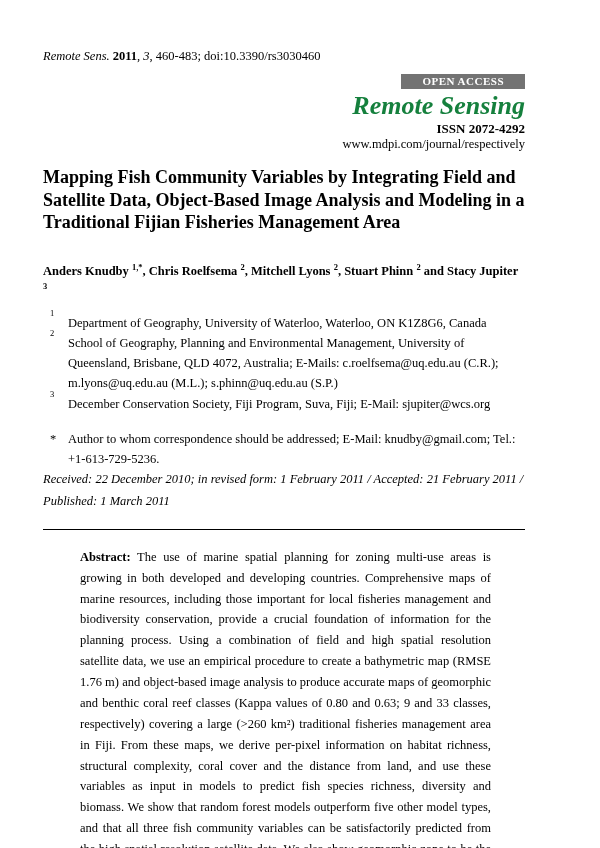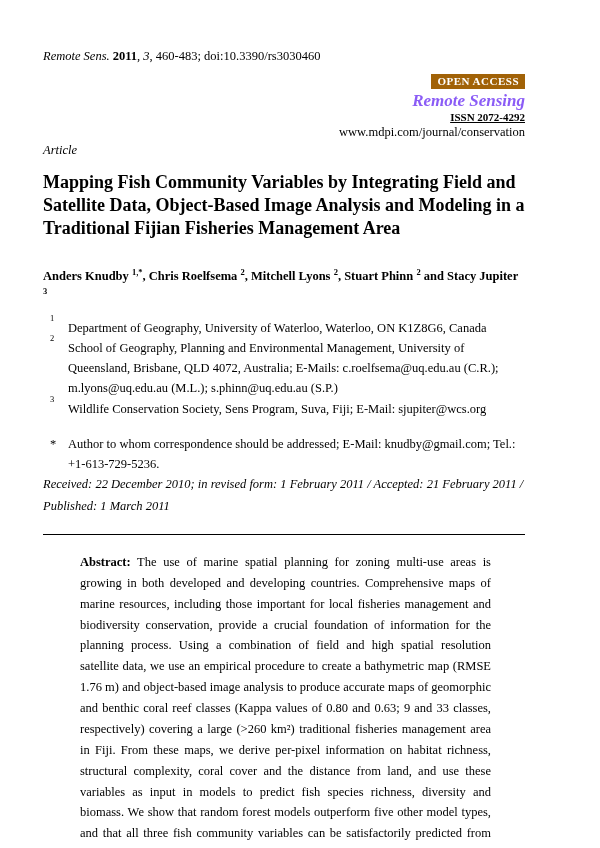--- a/index.html
+++ b/index.html
@@ -27,41 +27,40 @@
   .citation .it { font-style: italic; }
   .citation .bd { font-weight: bold; }
 
   
   .masthead {
     text-align: right;
     margin-top: 7px;
   }
   .badge {
     display: inline-block;
-    background: #a16207;
+    background: #737373;
     color: #ffffff;
     font-weight: bold;
     font-size: 11px;
     line-height: 15px;
-    padding: 0 6px;
+    padding: 0 21px;
     letter-spacing: 0.5px;
   }
   .journal-name {
-    color: #8b5cf6;
-    font-size: 17px;
+    color: #15803d;
+    font-size: 26px;
     font-weight: bold;
     font-style: italic;
     line-height: 1.15;
     margin-top: 2px;
   }
   .issn {
     font-weight: bold;
-    font-size: 11px;
+    font-size: 13px;
     line-height: 1.25;
-    text-decoration: underline;
   }
   .website {
     font-size: 12.5px;
     line-height: 1.25;
   }
 
   .article-type {
     font-style: italic;
     font-size: 12.5px;
     margin-top: 3px;
@@ -142,40 +141,39 @@
     <span class="it">Remote Sens.</span>
     <span class="bd">2011</span><span>, </span><span class="it">3</span><span>, 460-483; doi:10.3390/rs3030460</span>
   </div>
 
   <div class="masthead">
     <div>
       <span class="badge">OPEN ACCESS</span>
     </div>
     <div class="journal-name">Remote Sensing</div>
     <div class="issn">ISSN 2072-4292</div>
-    <div class="website">www.mdpi.com/journal/conservation</div>
+    <div class="website">www.mdpi.com/journal/respectively</div>
   </div>
 
-  <div class="article-type">Article</div>
 
   <h1 class="title">Mapping Fish Community Variables by Integrating Field and Satellite Data, Object-Based Image Analysis and Modeling in a Traditional Fijian Fisheries Management Area</h1>
 
   <div class="authors">
     <span class="author"><span>Anders Knudby</span> <sup>1,*</sup><span>, </span></span><span class="author"><span>Chris Roelfsema</span> <sup>2</sup><span>, </span></span><span class="author"><span>Mitchell Lyons</span> <sup>2</sup><span>, </span></span><span class="author"><span>Stuart Phinn</span> <sup>2</sup><span> and </span></span><span class="author"><span>Stacy Jupiter</span> <sup>3</sup></span>
   </div>
 
   <div class="affiliations">
     <div class="affil">
       <sup class="marker">1</sup><span>Department of Geography, University of Waterloo, Waterloo, ON K1Z8G6, Canada</span>
     </div>
     <div class="affil">
       <sup class="marker">2</sup><span>School of Geography, Planning and Environmental Management, University of Queensland, Brisbane, QLD 4072, Australia; E-Mails: c.roelfsema@uq.edu.au (C.R.); m.lyons@uq.edu.au (M.L.); s.phinn@uq.edu.au (S.P.)</span>
     </div>
     <div class="affil">
-      <sup class="marker">3</sup><span>Wildlife Conservation Society, Sens Program, Suva, Fiji; E-Mail: sjupiter@wcs.org</span>
+      <sup class="marker">3</sup><span>December Conservation Society, Fiji Program, Suva, Fiji; E-Mail: sjupiter@wcs.org</span>
     </div>
   </div>
 
   <div class="correspondence">
     <span class="marker">*</span><span>Author to whom correspondence should be addressed; E-Mail: knudby@gmail.com; Tel.: +1-613-729-5236.</span>
   </div>
 
   <div class="history">Received: 22 December 2010; in revised form: 1 February 2011 / Accepted: 21 February 2011 / Published: 1 March 2011</div>
 
   <hr class="rule">

